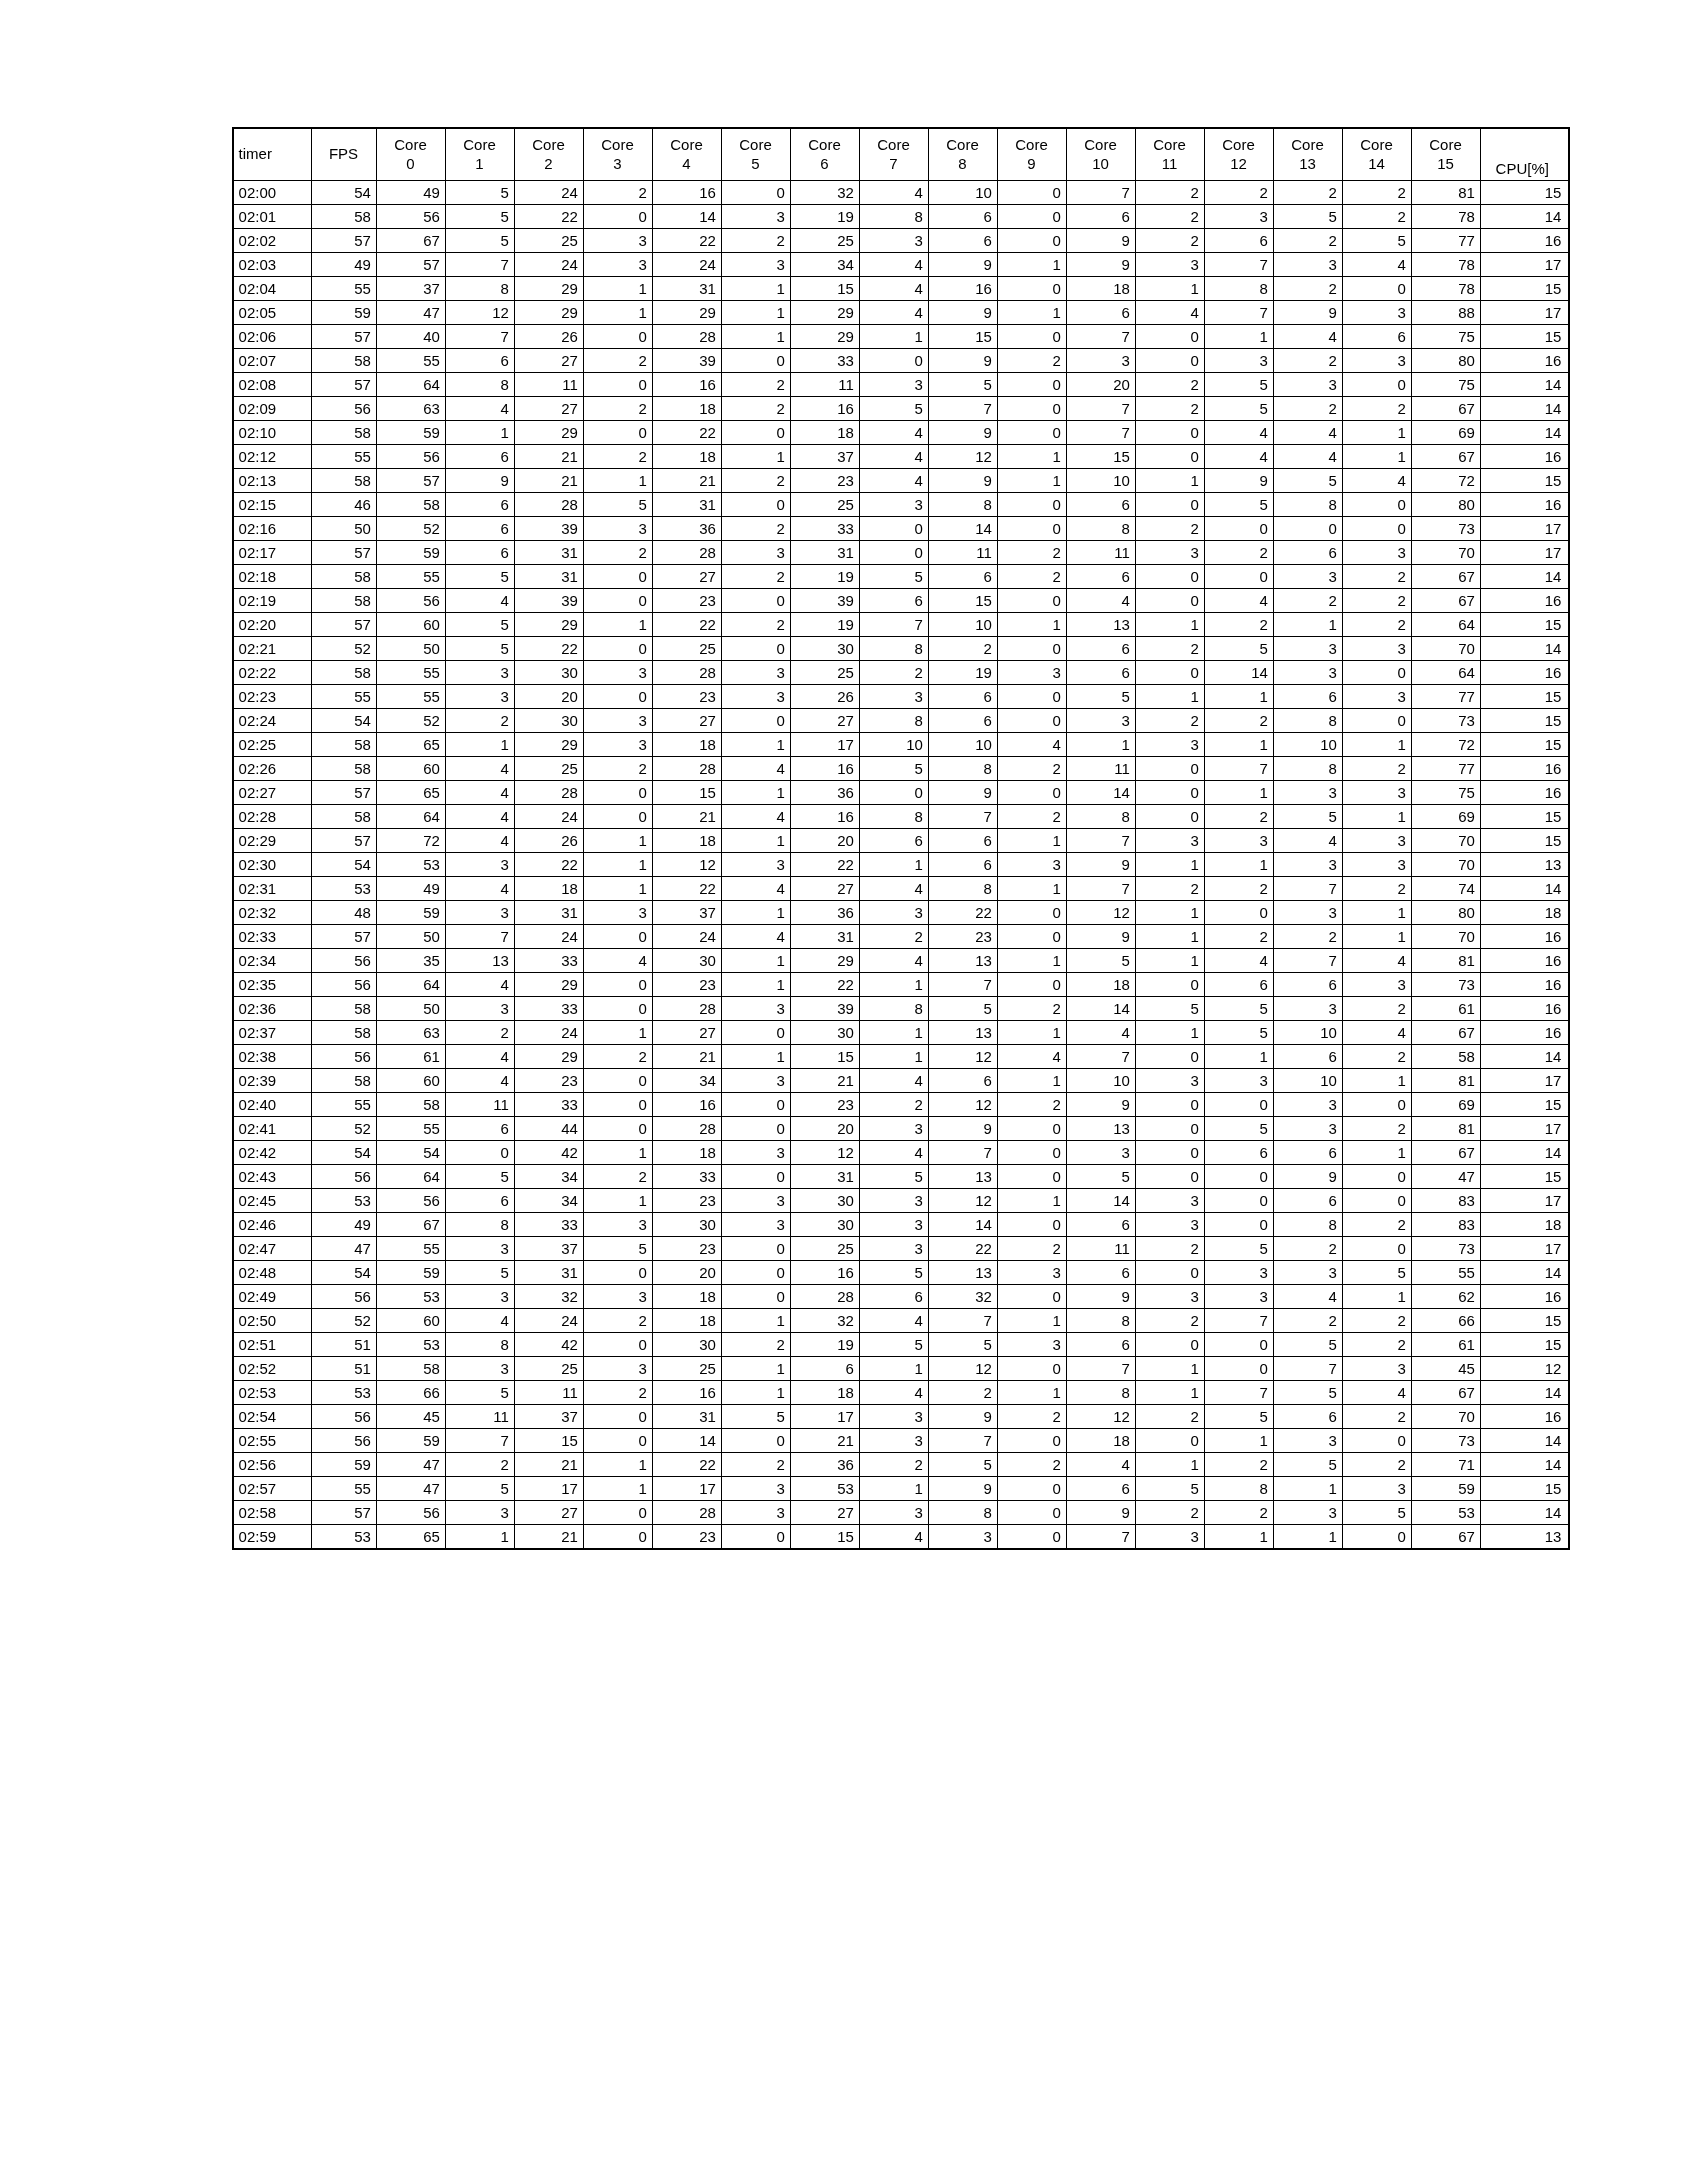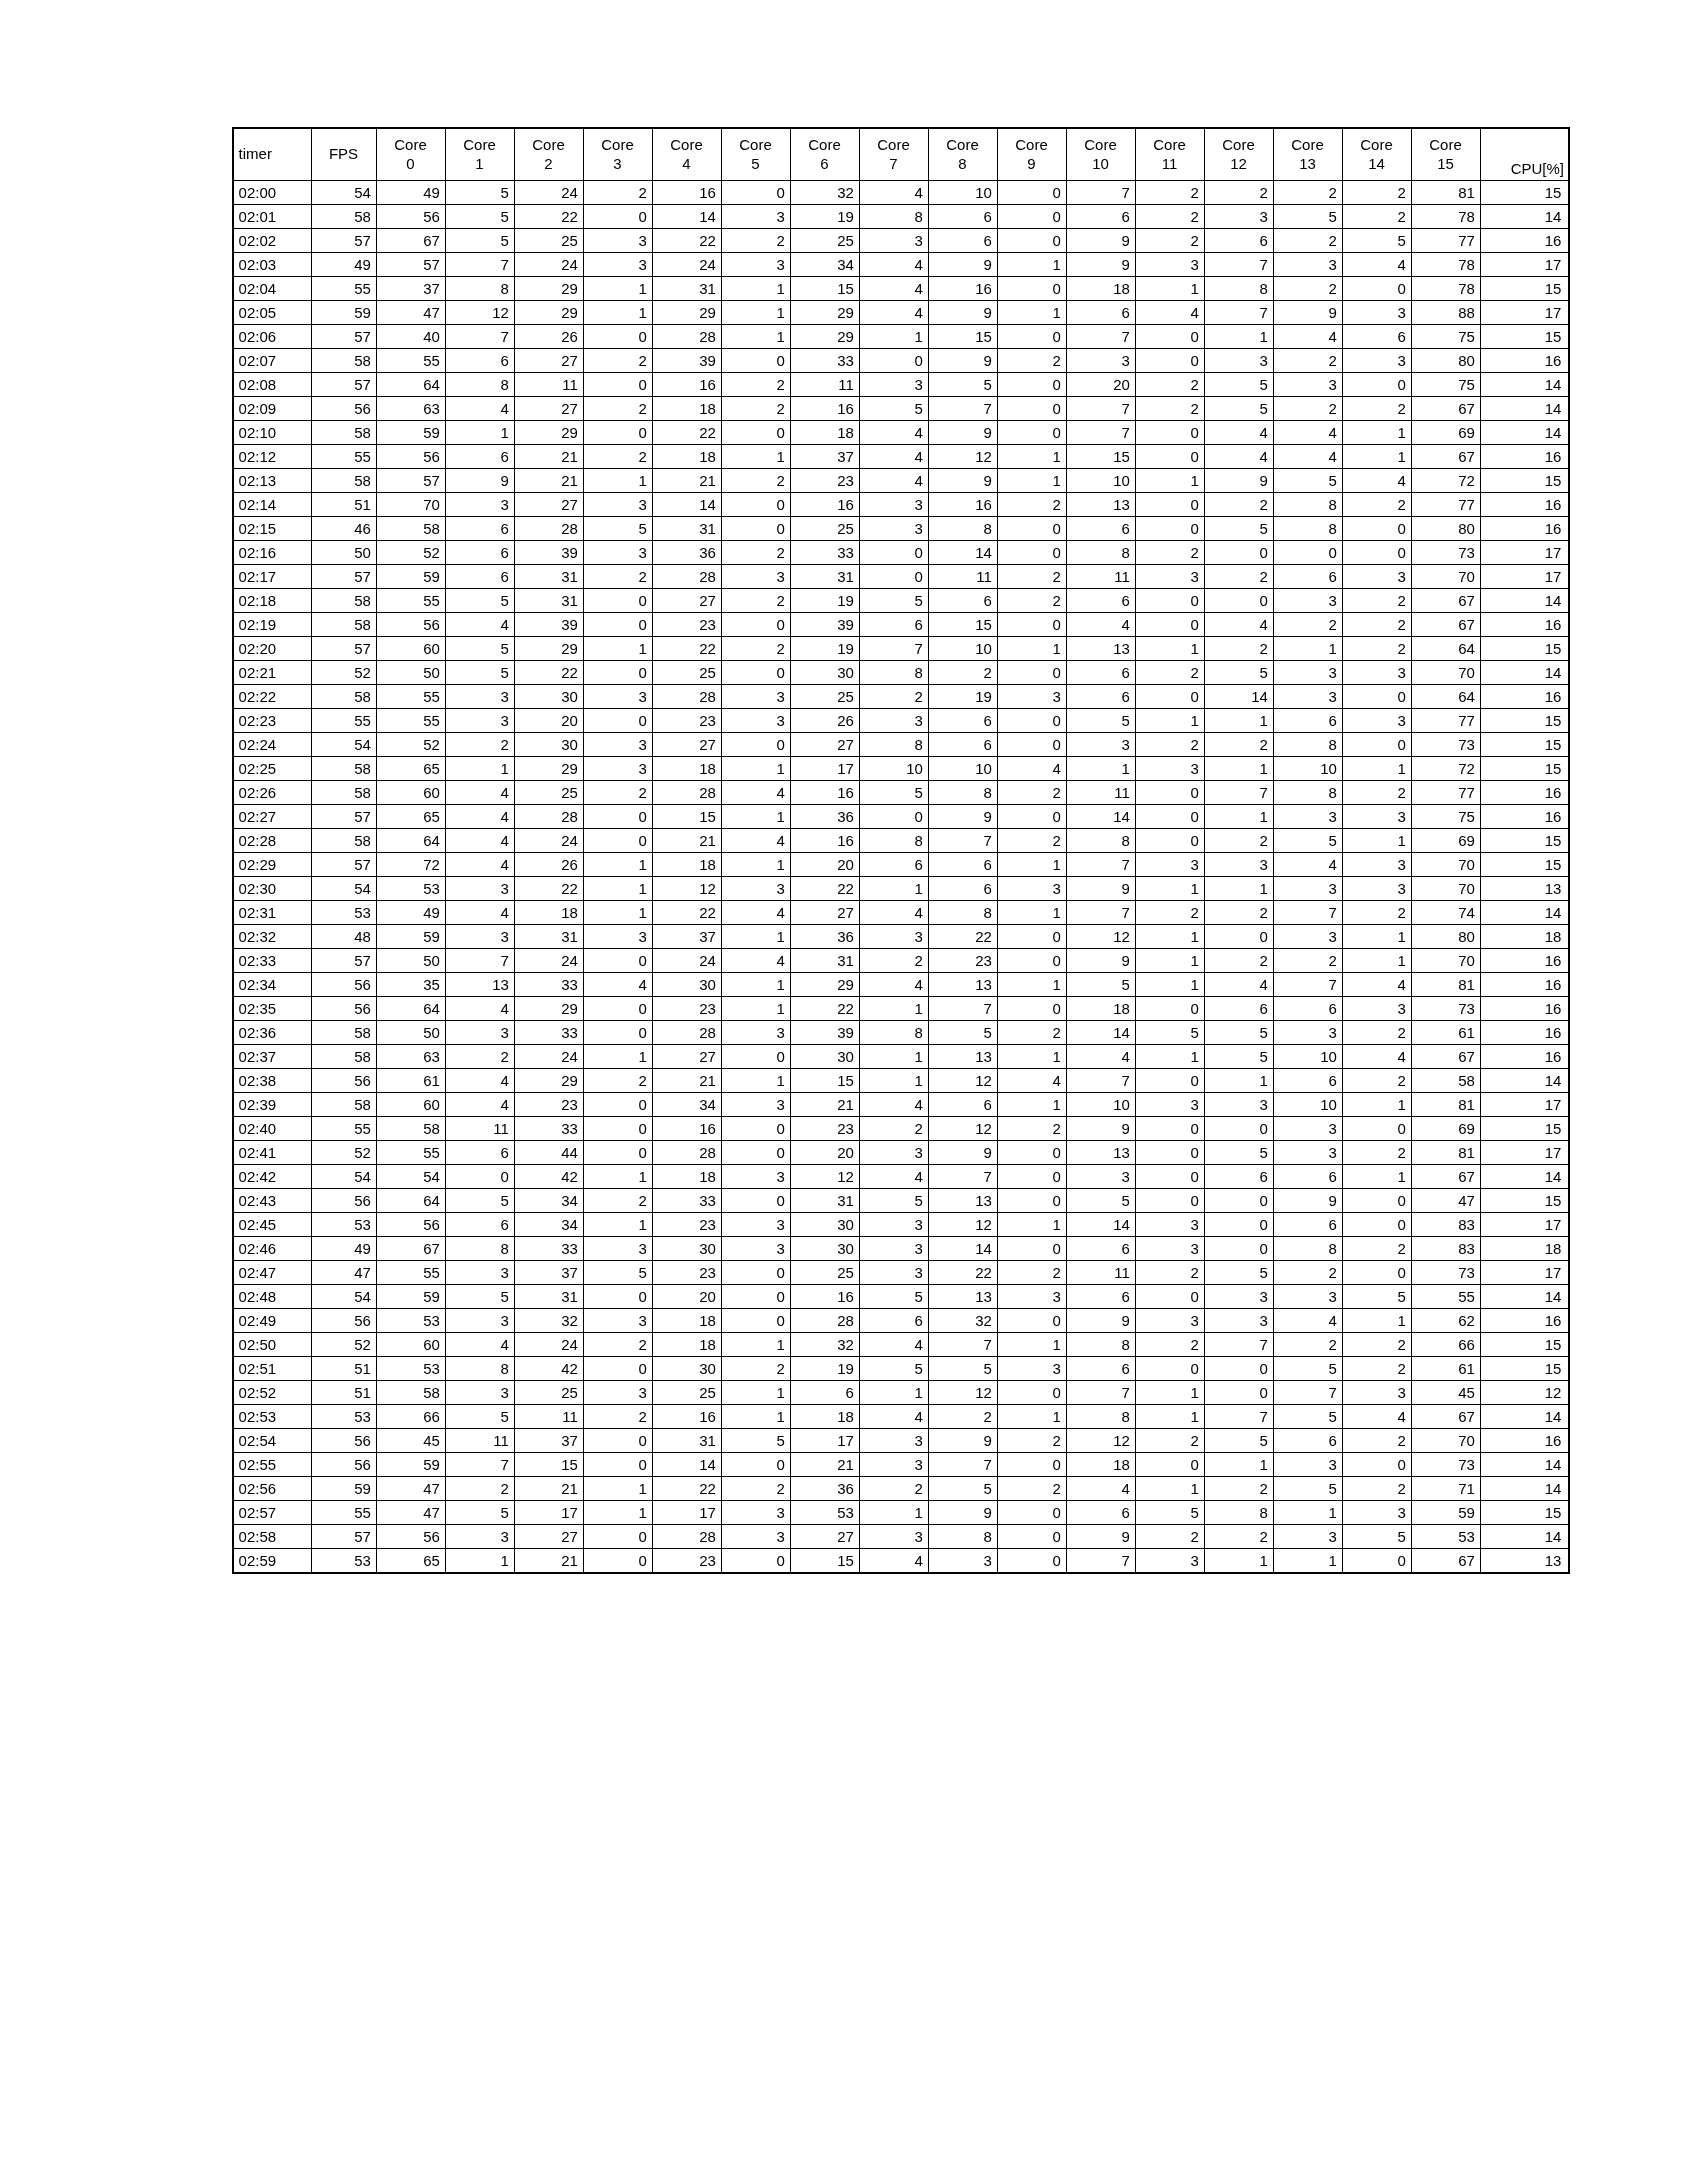--- a/index.html
+++ b/index.html
@@ -50,21 +50,21 @@
     text-align: center;
     font-size: 15px;
     line-height: 1.25;
   }
   table.perf thead th.timer-head {
     text-align: left;
     padding-left: 4.6px;
     vertical-align: middle;
   }
   table.perf thead th.cpu-head {
-    text-align: right;
+    text-align: center;
     padding-right: 4px;
     vertical-align: bottom;
     padding-bottom: 1.3px;
     border-right: 2px solid #000;
   }
   table.perf thead th.fps-head {
     vertical-align: middle;
     text-align: center;
   }
   table.perf thead th .corelabel {
@@ -464,41 +464,20 @@
             <td>1</td>
             <td>10</td>
             <td>1</td>
             <td>9</td>
             <td>5</td>
             <td>4</td>
             <td>72</td>
             <td class="cpu">15</td>
           </tr>
           <tr>
-            <td class="timer">02:14</td>
-            <td>51</td>
-            <td>70</td>
-            <td>3</td>
-            <td>27</td>
-            <td>3</td>
-            <td>14</td>
-            <td>0</td>
-            <td>16</td>
-            <td>3</td>
-            <td>16</td>
-            <td>2</td>
-            <td>13</td>
-            <td>0</td>
-            <td>2</td>
-            <td>8</td>
-            <td>2</td>
-            <td>77</td>
-            <td class="cpu">16</td>
-          </tr>
-          <tr>
             <td class="timer">02:15</td>
             <td>46</td>
             <td>58</td>
             <td>6</td>
             <td>28</td>
             <td>5</td>
             <td>31</td>
             <td>0</td>
             <td>25</td>
             <td>3</td>

